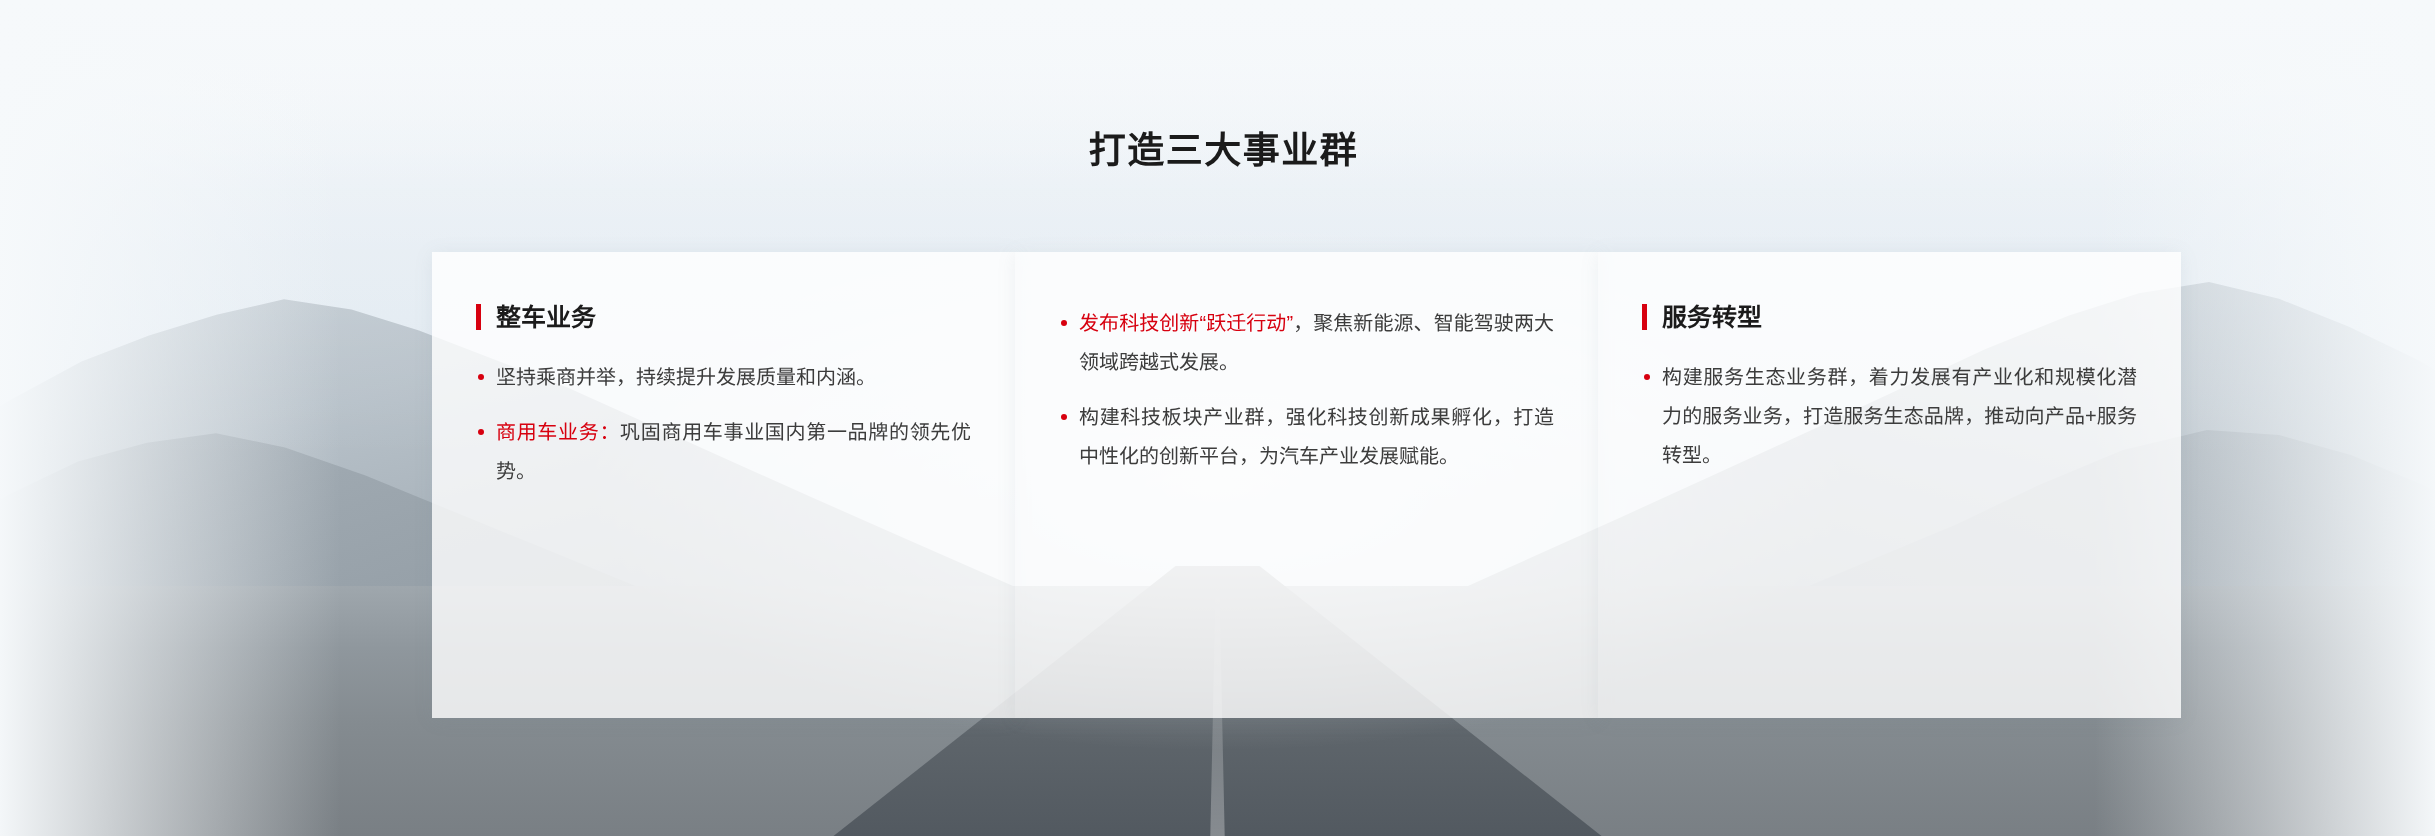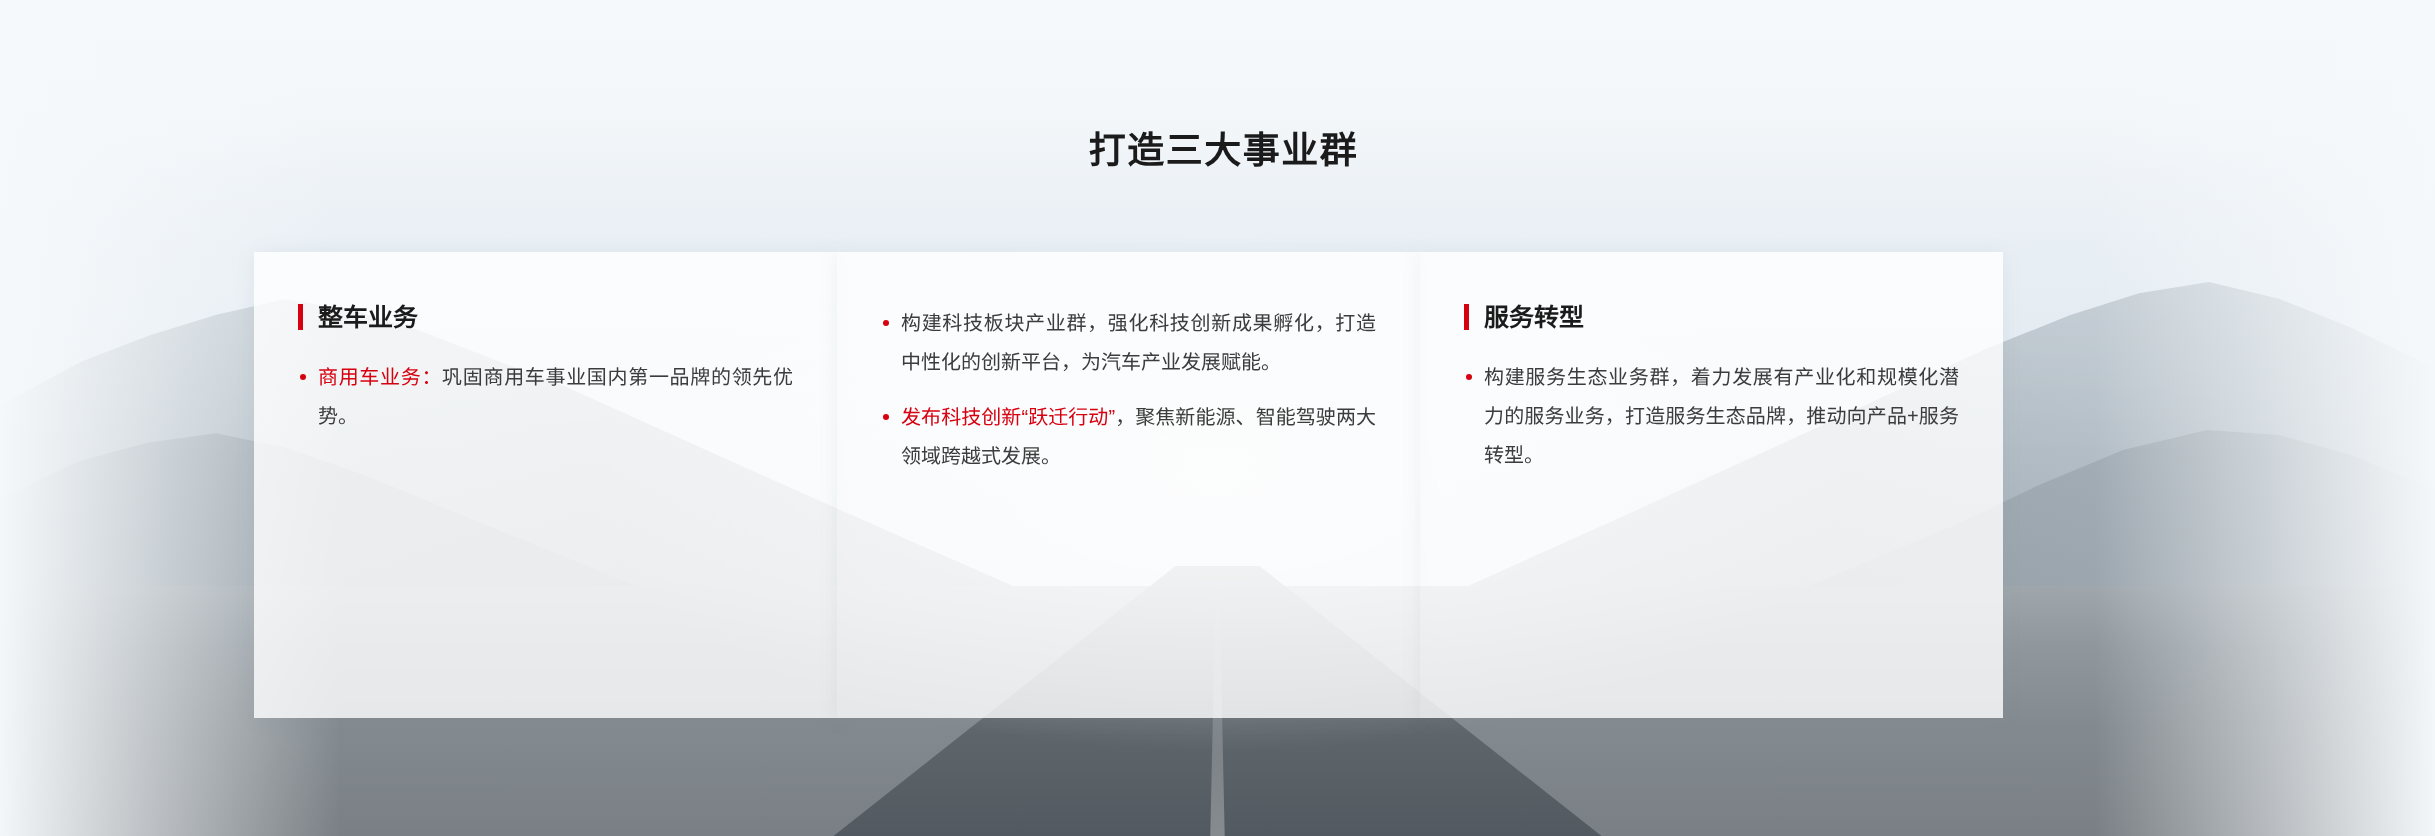--- a/index.html
+++ b/index.html
@@ -136,21 +136,21 @@
     color: #1b1b1b;
     letter-spacing: 1.5px;
   }
 
   .cards {
     position: absolute;
     top: 252px;
     left: 254px;
     width: 1927px;
     display: flex;
-    justify-content: flex-start;
+    justify-content: flex-end;
   }
 
   .card {
     width: 583px;
     min-height: 466px;
     background: rgba(255,255,255,.80);
     box-shadow: 0 2px 18px rgba(120,135,150,.10);
     padding: 52px 44px 40px 44px;
     box-sizing: border-box;
   }
@@ -227,32 +227,35 @@
 
     <div class="cards">
 
       <div class="card">
         <div class="card-head">
           <span class="card-bar"></span>
           <span class="card-title">整车业务</span>
         </div>
         <ul class="bullets">
           <li>
+            <span>坚持乘商并举，持续提升发展质量和内涵。</span>
+          </li>
+          <li>
             <span class="hl">商用车业务：</span><span>巩固商用车事业国内第一品牌的领先优势。</span>
           </li>
         </ul>
       </div>
 
       <div class="card">
         <ul class="bullets">
           <li>
+            <span class="hl">发布科技创新“跃迁行动”</span><span>，聚焦新能源、智能驾驶两大领域跨越式发展。</span>
+          </li>
+          <li>
             <span>构建科技板块产业群，强化科技创新成果孵化，打造中性化的创新平台，为汽车产业发展赋能。</span>
-          </li>
-          <li>
-            <span class="hl">发布科技创新“跃迁行动”</span><span>，聚焦新能源、智能驾驶两大领域跨越式发展。</span>
           </li>
         </ul>
       </div>
 
       <div class="card">
         <div class="card-head">
           <span class="card-bar"></span>
           <span class="card-title">服务转型</span>
         </div>
         <ul class="bullets">

